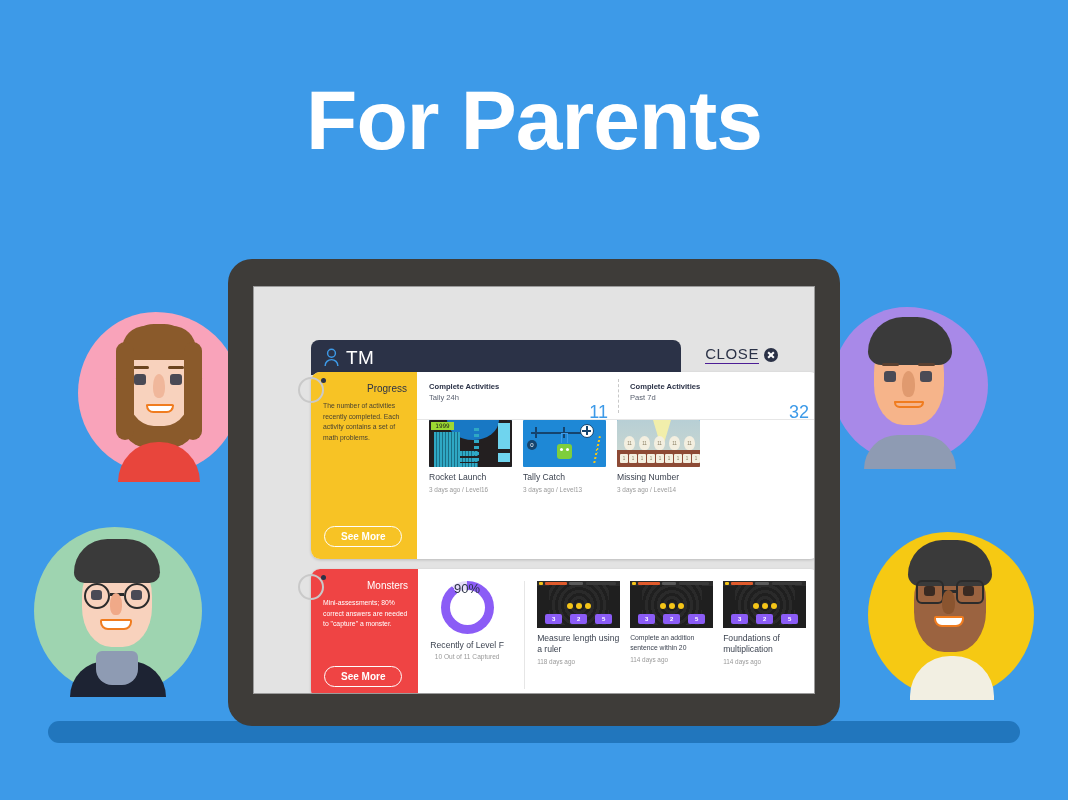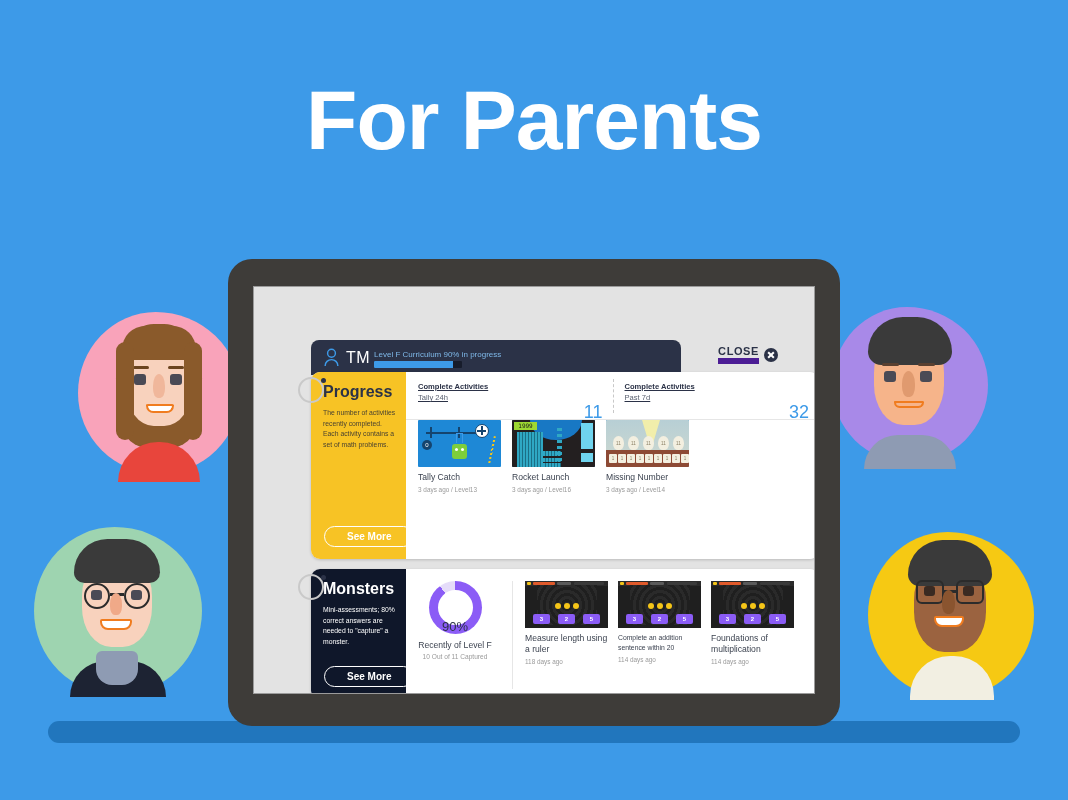--- a/index.html
+++ b/index.html
@@ -56,23 +56,23 @@
     width: 370px; height: 35px;
     background: #2b3247;
     border-radius: 8px 8px 0 0;
     display: flex;
     align-items: center;
     padding: 0 12px;
   }
   .user-icon { width: 17px; height: 19px; flex: 0 0 auto; margin-right: 6px; }
   .user-initials {
     color: #ffffff;
-    font-size: 16px;
+    font-size: 19px;
     letter-spacing: 0.5px;
-    margin-right: 4px;
+    margin-right: 12px;
   }
   .prog-wrap { flex: 1 1 auto; padding-top: 2px; }
   .prog-label {
     color: #7fb8e8;
     font-size: 8px;
     margin-bottom: 2px;
     white-space: nowrap;
   }
   .prog-track {
     width: 88px; height: 7px;
@@ -83,25 +83,25 @@
   .prog-fill { height: 100%; background: #3d9ae8; }
 
   .close-btn {
     position: absolute;
     right: 36px; top: 58px;
     display: flex;
     align-items: center;
     gap: 5px;
   }
   .close-text {
-    font-size: 11px;
-    font-weight: bold;
+    font-size: 15px;
+    font-weight: normal;
     color: #2b3247;
     letter-spacing: 0.6px;
-    border-bottom: 6px solid #4c1d95;
+    border-bottom: 1px solid #4c1d95;
     padding-bottom: 1px;
   }
   .close-x {
     width: 14px; height: 14px;
     background: #2b3247;
     border-radius: 50%;
     position: relative;
   }
   .close-x::before, .close-x::after {
     content: "";
@@ -146,40 +146,41 @@
 
   
   .side {
     flex: 0 0 95px;
     padding: 11px 10px 10px 12px;
     position: relative;
     display: flex;
     flex-direction: column;
   }
   .side-yellow { background: #f7c325; }
-  .side-purple { background: #0f172a; }
+  .side-purple { background: #ef4444; }
   .side-title {
-    font-size: 16px;
-    font-weight: bold;
+    font-size: 10px;
+    font-weight: normal;
     color: #2b3247;
     margin-bottom: 7px;
+    margin-left: 44px;
   }
   .side-title-white { color: #ffffff; }
   .side-desc {
     font-size: 6.8px;
     line-height: 1.55;
     color: #4a4330;
   }
   .side-desc-white { color: #ffffff; }
   .see-more {
     position: absolute;
     left: 13px; bottom: 12px;
     border: 1.5px solid #ffffff;
     border-radius: 11px;
-    padding: 4px 22px;
+    padding: 4px 16px;
     font-size: 10px;
     font-weight: bold;
     color: #ffffff;
     background: transparent;
     cursor: pointer;
     white-space: nowrap;
   }
 
   
   .prog-body { flex: 1 1 auto; display: flex; flex-direction: column; }
@@ -202,21 +203,20 @@
     position: absolute;
     left: 0; top: -2px;
     width: 1px; height: 34px;
     border-left: 1px dashed #c8c8c8;
   }
   .stat-label {
     font-size: 7.6px;
     font-weight: bold;
     color: #2b3247;
     line-height: 1.5;
-    text-decoration: underline;
   }
   .stat-sub { font-weight: normal; color: #5a6170; display: block; }
   .stat-num {
     font-size: 18px;
     color: #3d9ae8;
     align-self: flex-end;
     line-height: 1;
     margin-bottom: -2px;
   }
   .stat-num-grey { color: #b7b7b7; }
@@ -402,21 +402,21 @@
     text-align: center;
     border-right: 1px solid #e6e6e6;
     padding-right: 8px;
   }
   .donut {
     width: 53px; height: 53px;
     margin: 0 auto 6px auto;
     border-radius: 50%;
     position: relative;
     background: conic-gradient(#8b5cf6 0 90%, #e5dcf9 90% 100%);
-    display: flex; align-items: flex-end; justify-content: center;
+    display: flex; align-items: flex-start; justify-content: center;
   }
   .donut::after {
     content: "";
     position: absolute;
     left: 9px; top: 9px;
     width: 35px; height: 35px;
     border-radius: 50%;
     background: #ffffff;
   }
   .donut-val {
@@ -575,26 +575,20 @@
 
 <div class="tablet">
   <div class="tablet-screen">
 
     <div class="topbar">
       <svg class="user-icon" viewBox="0 0 20 22">
         <circle cx="10" cy="6" r="4.6" fill="none" stroke="#3d9ae8" stroke-width="1.7"></circle>
         <path d="M2.5 21c0-4.5 3.4-7.5 7.5-7.5s7.5 3 7.5 7.5" fill="none" stroke="#3d9ae8" stroke-width="1.7"></path>
       </svg>
       <div class="user-initials">TM</div>
-      <div class="prog-wrap">
-        <div class="prog-label">Level F Curriculum 90% in progress</div>
-        <div class="prog-track">
-          <div class="prog-fill" style="width:90%"></div>
-        </div>
-      </div>
     </div>
 
     <div class="close-btn">
       <span class="close-text">CLOSE</span>
       <span class="close-x"></span>
     </div>
 
     <div class="ring ring-1"></div>
     <div class="ring-dot dot-1"></div>
     <div class="ring ring-2"></div>
@@ -621,54 +615,54 @@
               <span>Complete Activities</span>
               <span class="stat-sub">Past 7d</span>
             </div>
             <div class="stat-num">32</div>
           </div>
         </div>
 
 
         <div class="thumbs">
 
+
+          <div class="thumb">
+            <div class="thumb-img">
+              <div class="rl-bg"></div>
+              <div class="rl-sky"></div>
+              <div class="rl-score">1999</div>
+              <div class="rl-grid"></div>
+              <div class="rl-bar" style="left:31px;top:31px;width:18px;height:5px;"></div>
+              <div class="rl-bar" style="left:31px;top:38px;width:18px;height:4px;"></div>
+              <div class="rl-bar" style="left:31px;top:43px;width:18px;height:4px;"></div>
+              <div class="rl-dots"></div>
+              <div class="rl-panel"></div>
+              <div class="rl-panel2"></div>
+            </div>
+            <div class="thumb-title">Rocket Launch</div>
+            <div class="thumb-meta">3 days ago / Level16</div>
+          </div>
 
           <div class="thumb">
             <div class="thumb-img" style="background:#1e88d6;">
               <div class="tc-line" style="left:8px;top:12px;width:60px;height:2px;"></div>
               <div class="tc-line" style="left:12px;top:7px;width:2px;height:11px;"></div>
               <div class="tc-line" style="left:40px;top:7px;width:2px;height:11px;"></div>
               <div class="tc-circle"></div>
               <div class="tc-badge">0</div>
               <div class="tc-claw"></div>
               <div class="tc-monster">
                 <div class="tc-eye" style="left:3px;"></div>
                 <div class="tc-eye" style="left:9px;"></div>
               </div>
               <div class="tc-rope"></div>
             </div>
             <div class="thumb-title">Tally Catch</div>
             <div class="thumb-meta">3 days ago / Level13</div>
-          </div>
-
-          <div class="thumb">
-            <div class="thumb-img">
-              <div class="rl-bg"></div>
-              <div class="rl-sky"></div>
-              <div class="rl-score">1999</div>
-              <div class="rl-grid"></div>
-              <div class="rl-bar" style="left:31px;top:31px;width:18px;height:5px;"></div>
-              <div class="rl-bar" style="left:31px;top:38px;width:18px;height:4px;"></div>
-              <div class="rl-bar" style="left:31px;top:43px;width:18px;height:4px;"></div>
-              <div class="rl-dots"></div>
-              <div class="rl-panel"></div>
-              <div class="rl-panel2"></div>
-            </div>
-            <div class="thumb-title">Rocket Launch</div>
-            <div class="thumb-meta">3 days ago / Level16</div>
           </div>
 
           <div class="thumb">
             <div class="thumb-img">
               <div class="mn-bg"></div>
               <div class="mn-beam"></div>
               <div class="mn-ground"></div>
               <div class="mn-egg" style="left:7px;">
                   <span>11</span>
                 </div>

